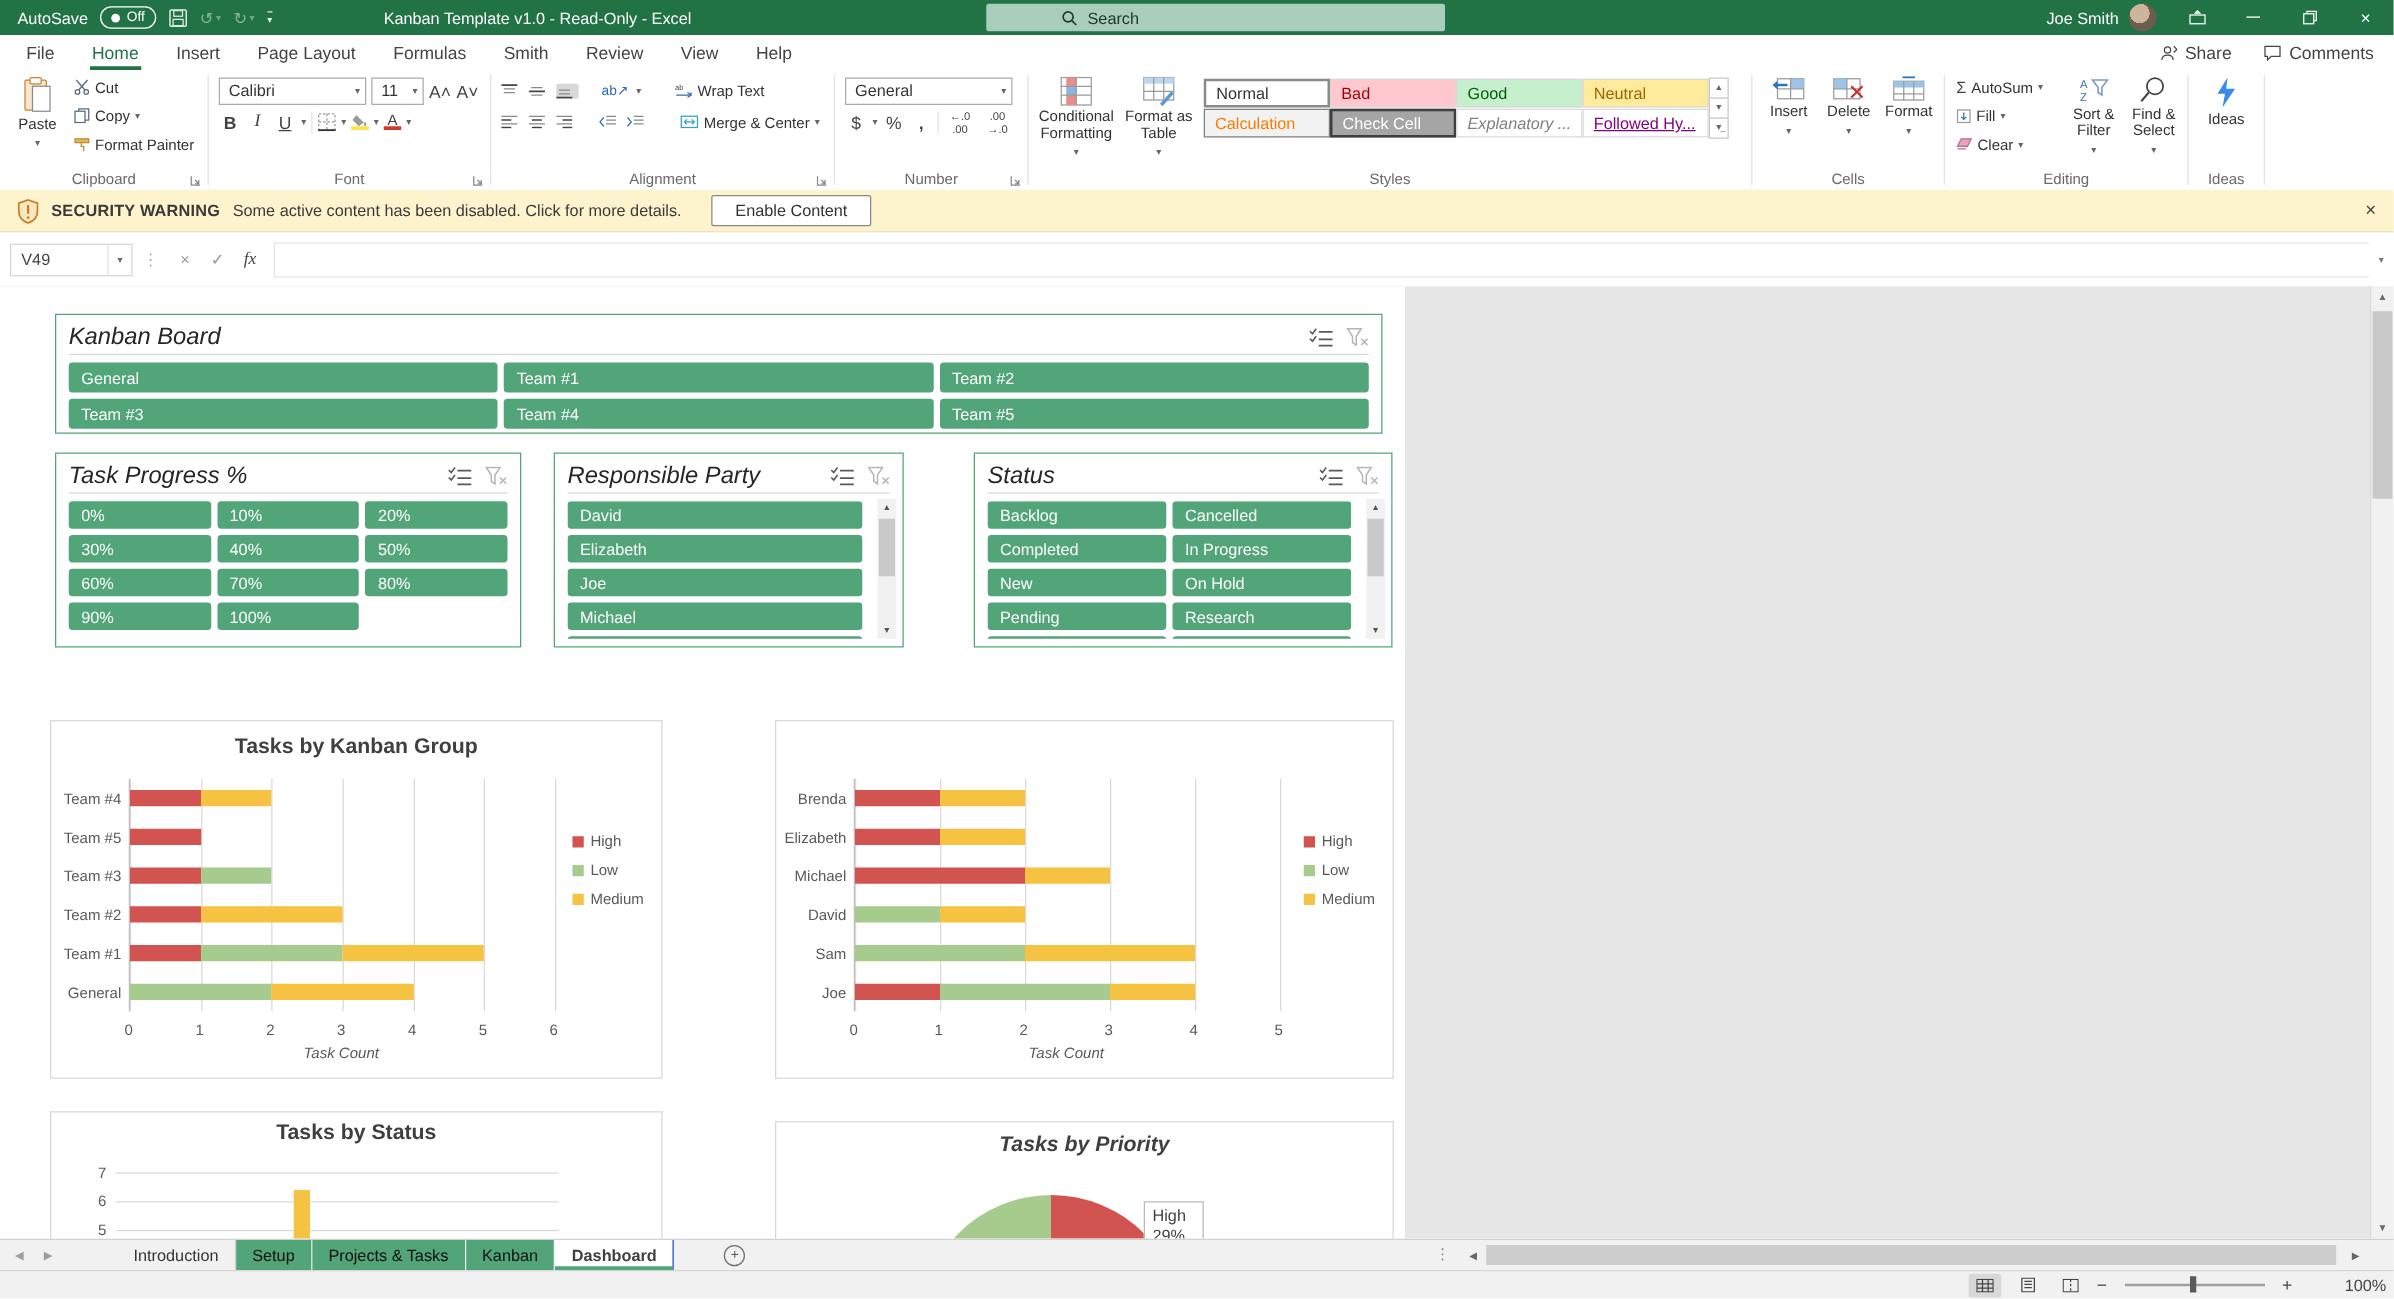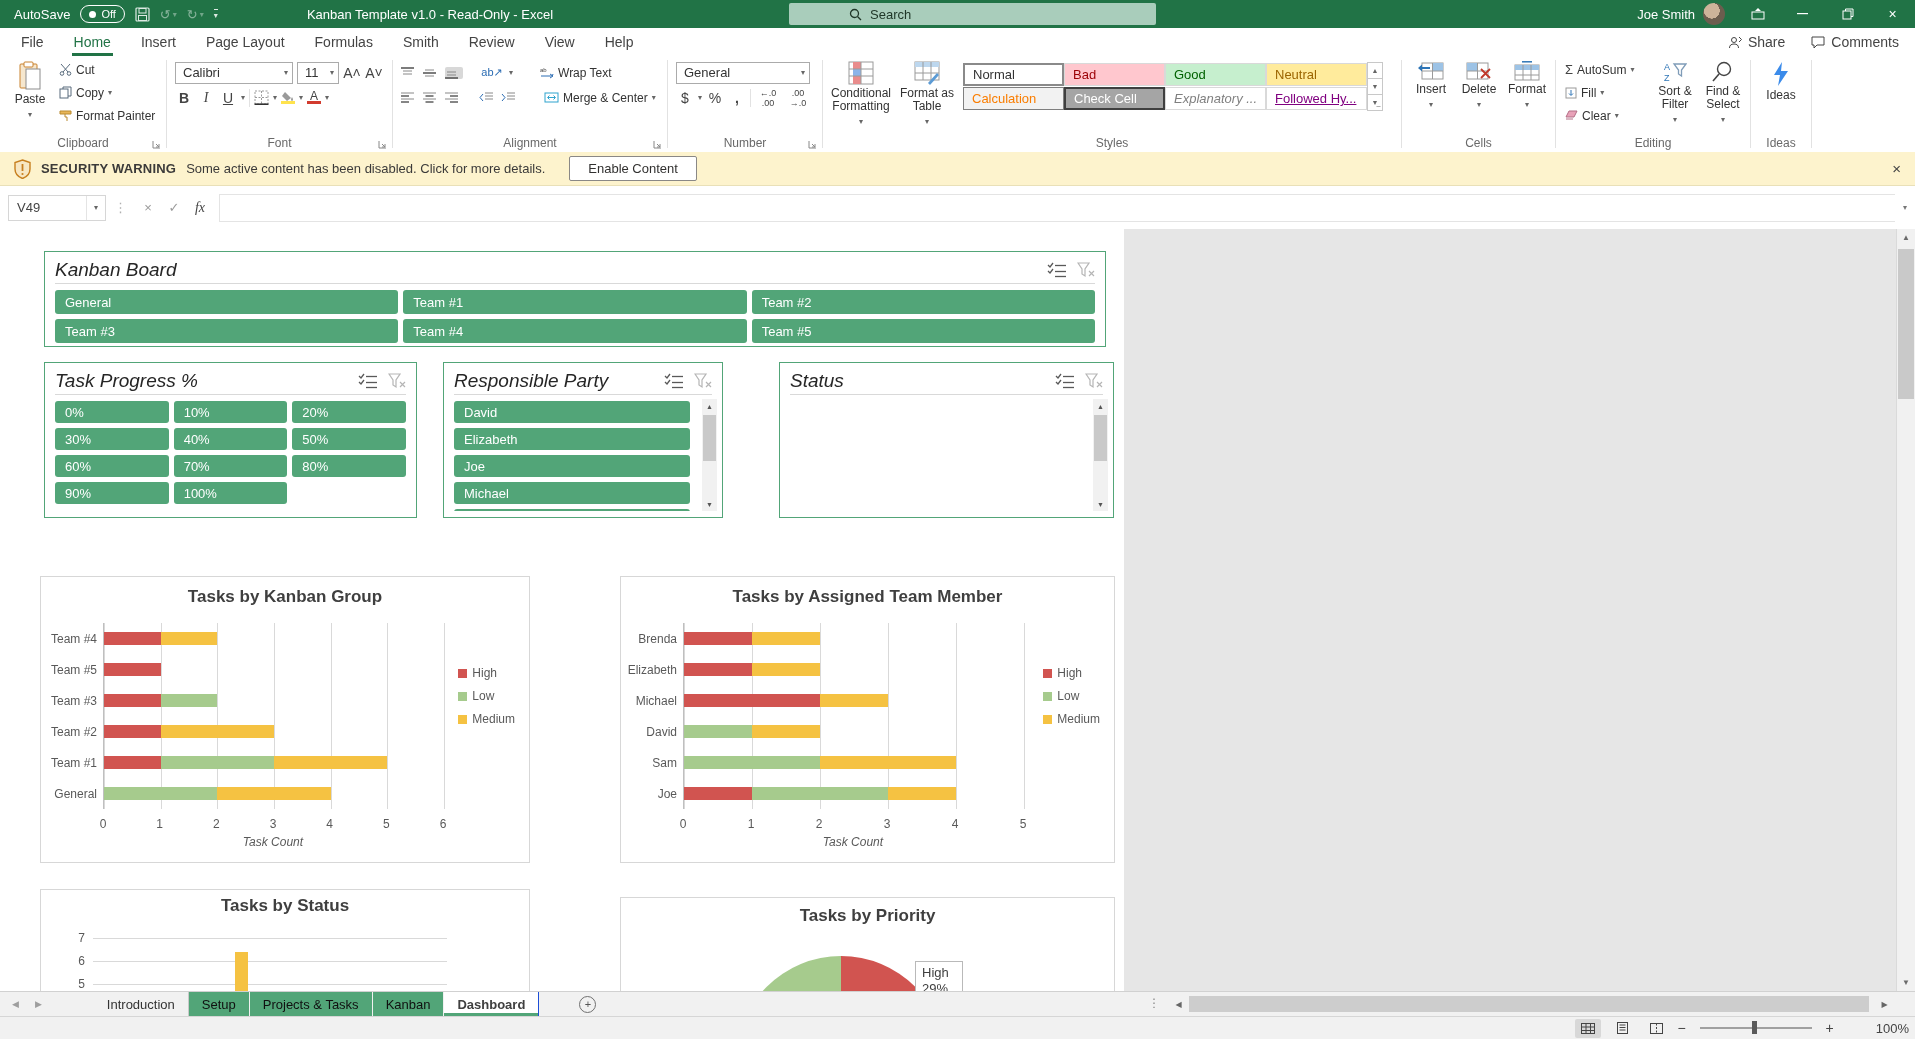--- a/index.html
+++ b/index.html
@@ -715,20 +715,37 @@
             <path d="M1 9 L3 11 L6 7" fill="none" stroke="#595959" stroke-width="1.3"></path>
             <line x1="8" y1="9.5" x2="19" y2="9.5" stroke="#595959" stroke-width="1.3"></line>
             <line x1="8" y1="14.5" x2="19" y2="14.5" stroke="#595959" stroke-width="1.3"></line>
           </svg>
         <svg width="18" height="16" viewBox="0 0 18 16">
             <path d="M1 1 H12 L8 7 V14 L5 12 V7 Z" fill="none" stroke="#B5B5B5" stroke-width="1.2"></path>
             <path d="M12 9 L17 14 M17 9 L12 14" stroke="#B5B5B5" stroke-width="1.2"></path>
           </svg>
       </span>
     </div>
+    <div style="height:110px;overflow:hidden;margin-right:22px;">
+      <div class="sl-grid" style="grid-template-columns:1fr 1fr;">
+
+      <div class="sl-btn">Backlog</div>
+          <div class="sl-btn">Cancelled</div>
+          <div class="sl-btn">Completed</div>
+          <div class="sl-btn">In Progress</div>
+          <div class="sl-btn">New</div>
+          <div class="sl-btn">On Hold</div>
+          <div class="sl-btn">Pending</div>
+          <div class="sl-btn">Research</div>
+        </div>
+      <div style="display:grid;grid-template-columns:1fr 1fr;gap:5px;">
+        <div class="sl-sliver"></div>
+        <div class="sl-sliver"></div>
+      </div>
+    </div>
     <div class="slscroll">
       <span class="sa" style="top:0;">▲</span>
       <span class="sth" style="top:16px;height:46px;"></span>
       <span class="sa" style="bottom:0;">▼</span>
     </div>
   </div>
 
   <div class="chart" style="left:40px;top:347px;width:490px;height:287px;">
       <div class="c-title">Tasks by Kanban Group</div>
       <div class="plot" style="left:62px;top:46px;width:340px;height:186px;">
@@ -778,21 +795,20 @@
       <div class="tick" style="left:345.3px;top:240px;">5</div>
       <div class="tick" style="left:402.0px;top:240px;">6</div>
       <div class="xlabel" style="left:62px;width:340px;top:258px;">Task Count</div>
       <div class="legend" style="right:14px;top:89px;">
         <div class="litem"><span class="lsw" style="background:#D15450;"></span>High</div>
         <div class="litem"><span class="lsw" style="background:#A6CB8D;"></span>Low</div>
         <div class="litem"><span class="lsw" style="background:#F5C242;"></span>Medium</div>
       </div>
     </div>
   <div class="chart" style="left:620px;top:347px;width:495px;height:287px;">
-      <div class="c-title">Tasks by Assigned Team Member</div>
       <div class="plot" style="left:62px;top:46px;width:340px;height:186px;">
         <div class="vg" style="left:0.00%;"></div>
         <div class="vg" style="left:20.00%;"></div>
         <div class="vg" style="left:40.00%;"></div>
         <div class="vg" style="left:60.00%;"></div>
         <div class="vg" style="left:80.00%;"></div>
         <div class="vg" style="left:100.00%;"></div>
         <div class="brow" style="top:0.0px;height:31.0px;">
           <span class="bseg" style="width:68.0px;background:#D15450;"></span>
           <span class="bseg" style="width:68.0px;background:#F5C242;"></span>
@@ -842,21 +858,21 @@
       <div class="c-title" style="margin-top:6px;">Tasks by Status</div>
       <div class="ytick" style="left:14px;top:41px;">7</div>
       <div class="hgl" style="left:52px;width:354px;top:48px;"></div>
       <div class="ytick" style="left:14px;top:64px;">6</div>
       <div class="hgl" style="left:52px;width:354px;top:71px;"></div>
       <div class="ytick" style="left:14px;top:87px;">5</div>
       <div class="hgl" style="left:52px;width:354px;top:94px;"></div>
       <div style="position:absolute;left:194px;top:62px;bottom:-2px;width:13px;background:#F5C242;"></div>
     </div>
   <div class="chart" style="left:620px;top:668px;width:495px;height:94px;border-bottom:none;">
-      <div class="c-title" style="margin-top:8px;">Tasks by Priority</div>
+      <div class="c-title" style="margin-top:8px;font-style:italic;">Tasks by Priority</div>
       <div style="position:absolute;left:115px;top:58px;width:210px;height:210px;border-radius:50%;background:conic-gradient(#D15450 0deg 104.4deg, #C9C9C9 104.4deg 255.6deg, #A6CB8D 255.6deg 360deg);"></div>
       <div class="callout" style="left:294px;top:63px;width:34px;height:44px;">High<br>29%</div>
     </div>
 
   <div id="vscroll">
     <span class="varrow" style="top:0;">▲</span>
     <div id="vthumb"></div>
     <span class="varrow" style="bottom:0;">▼</span>
   </div>
 </div>

